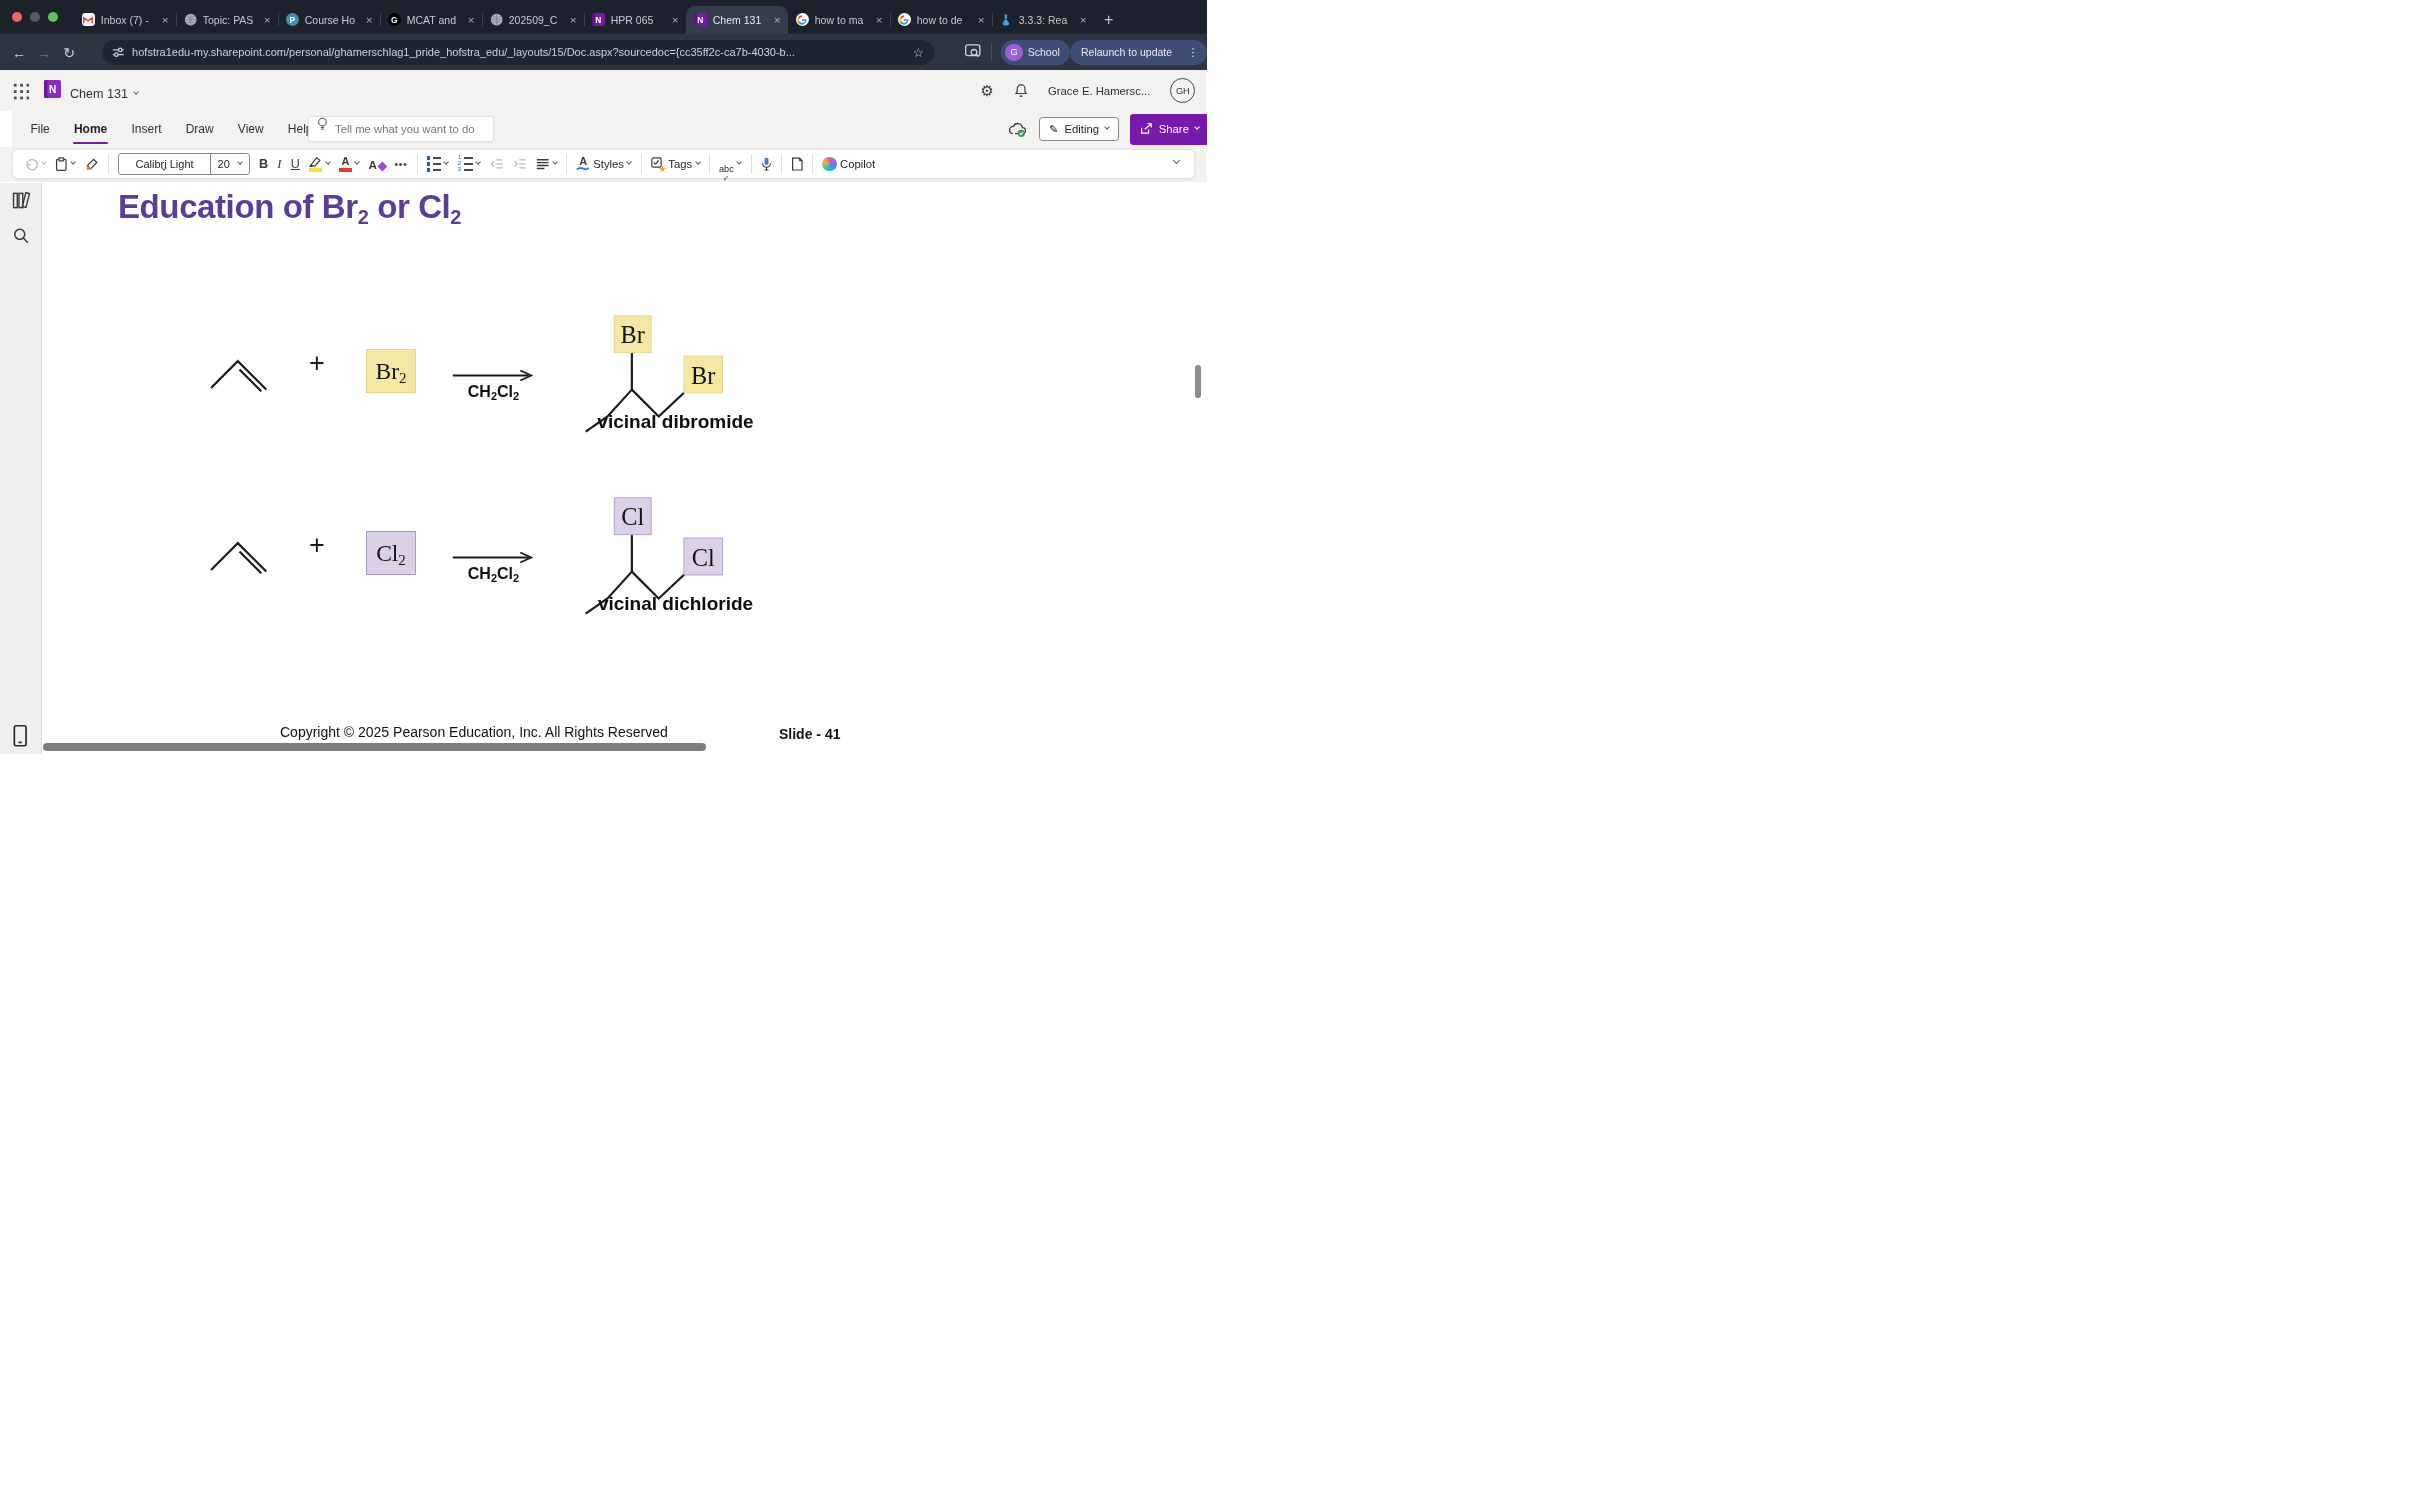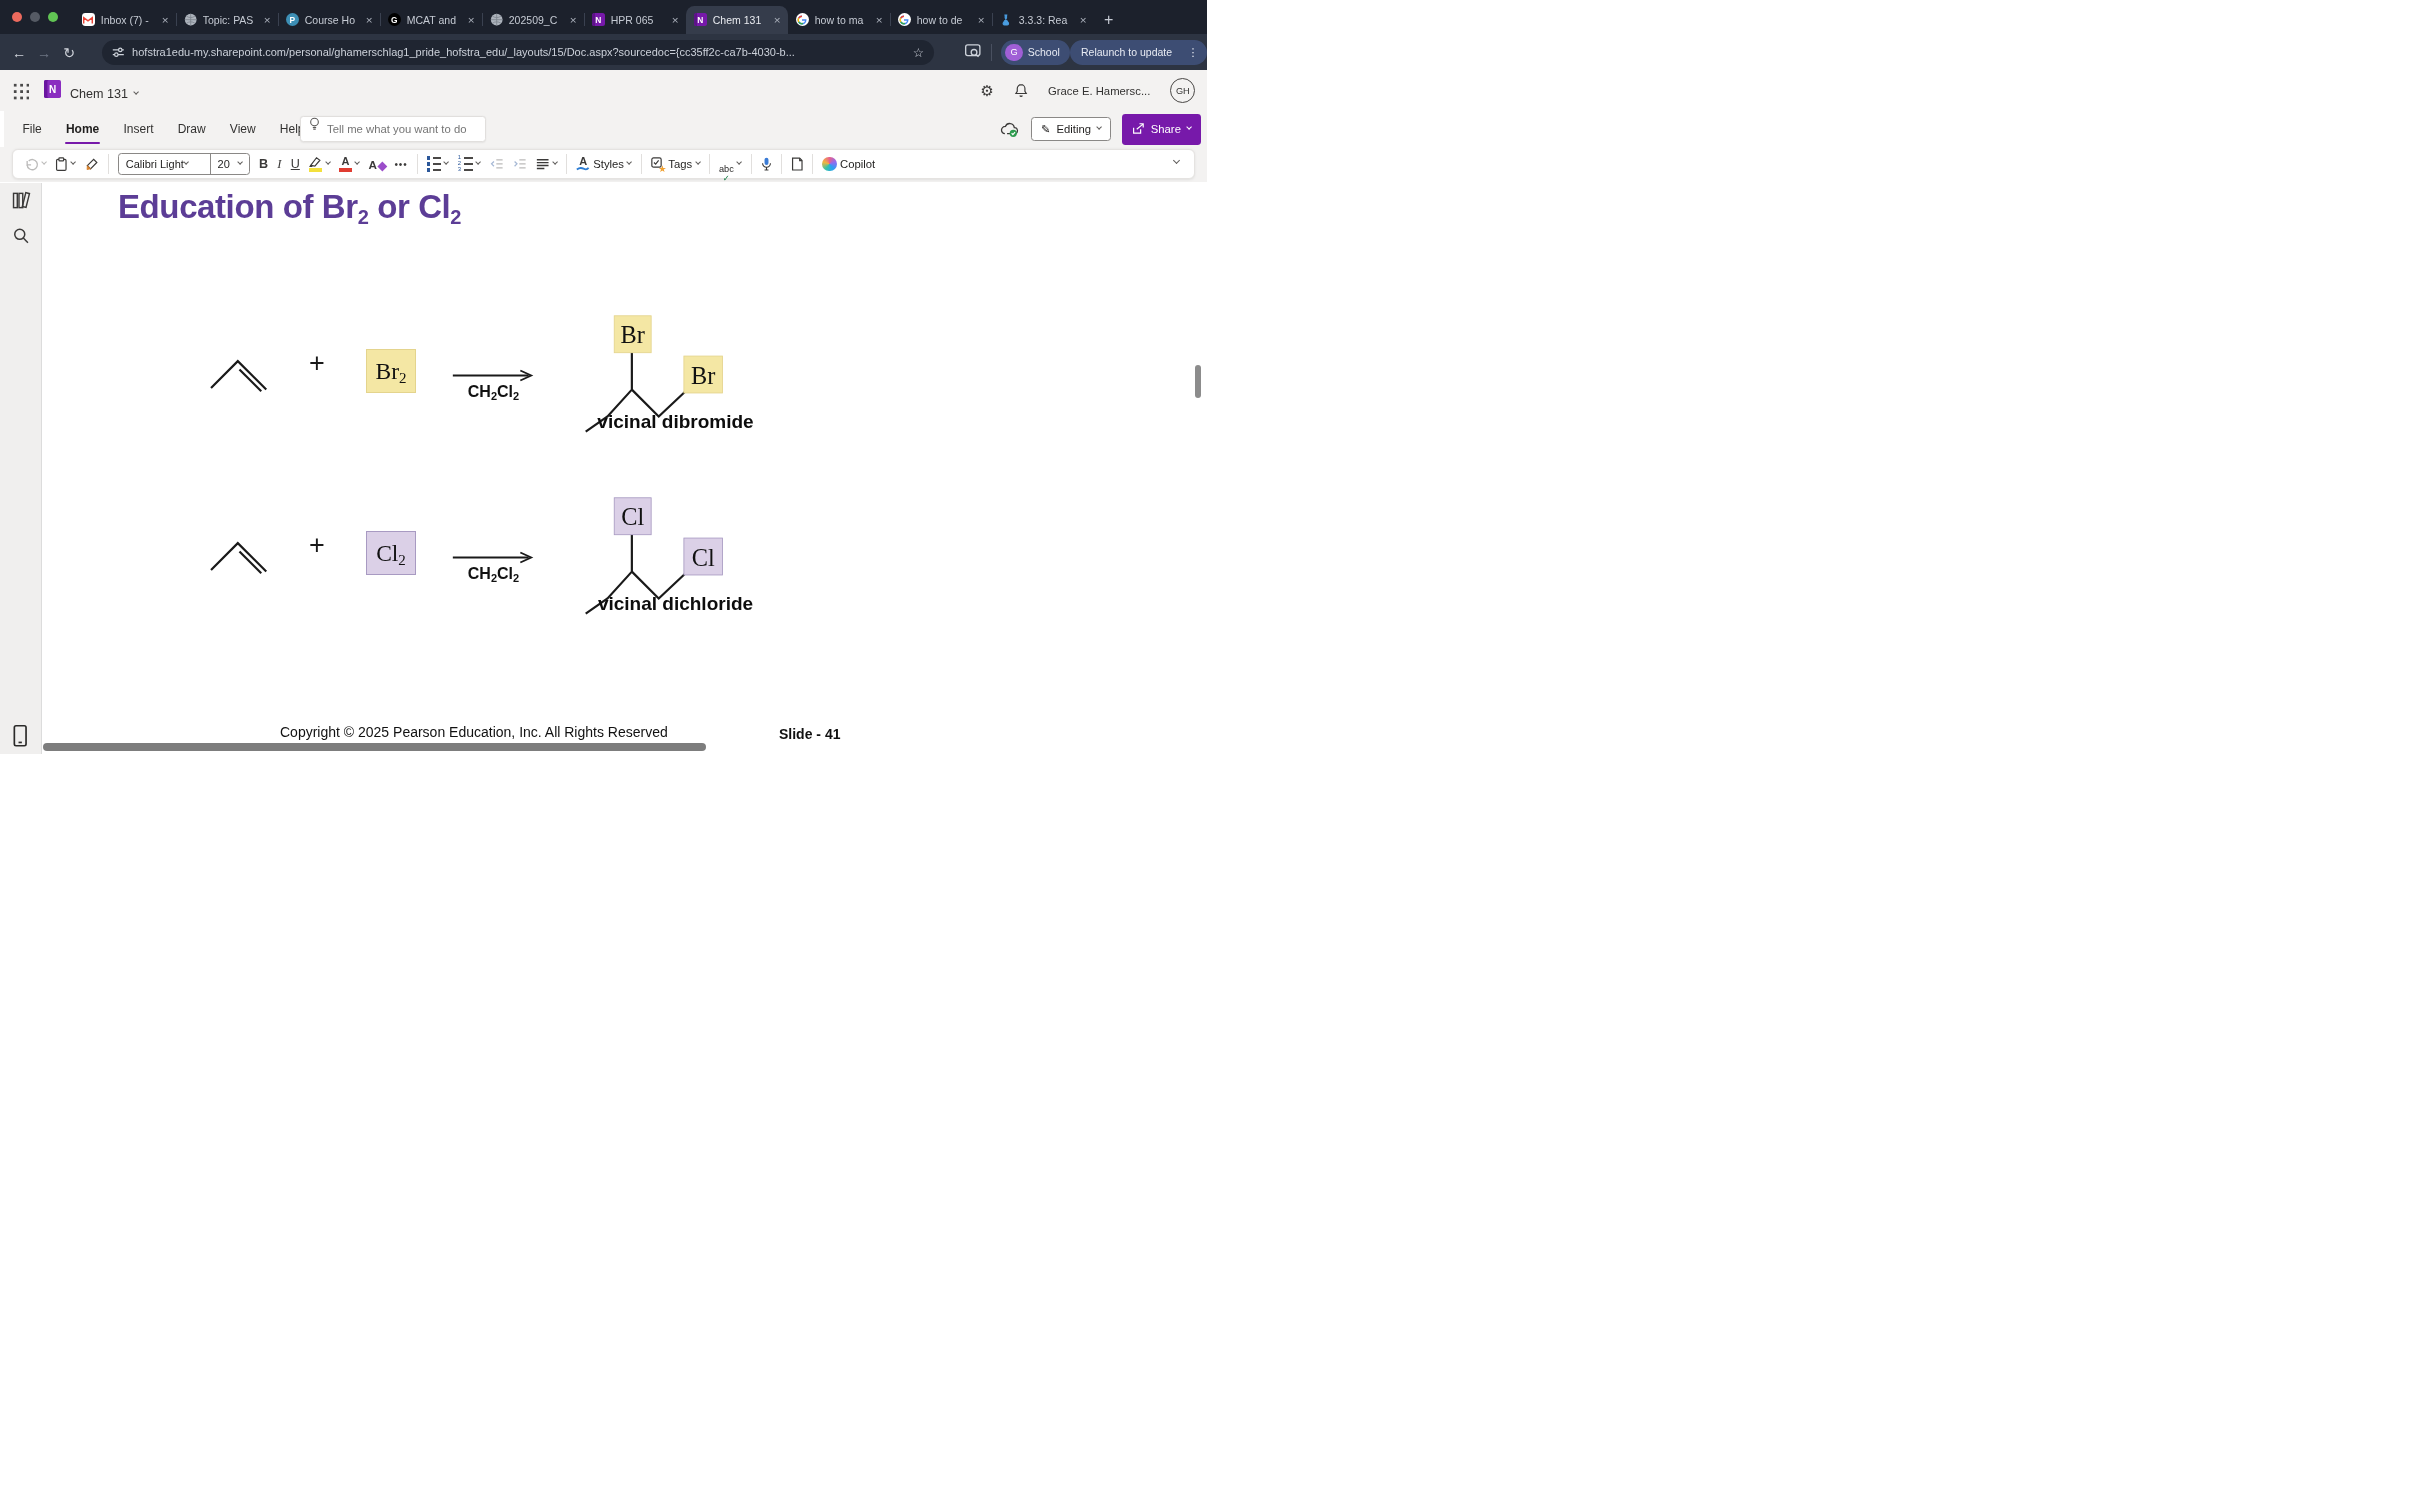--- a/index.html
+++ b/index.html
@@ -47,21 +47,21 @@
   .onhead { position:absolute; left:0; top:70px; width:100%; height:41px; background:#f3f2f1; display:flex; align-items:center; }
   .waffle { position:absolute; left:11.7px; top:82px; width:17.6px; height:17.6px; background:radial-gradient(circle,#4a4a4a 1.3px,transparent 1.6px) 0 0/6.4px 6.4px; }
   .nlogo { position:absolute; left:44px; top:80px; width:17px; height:18.4px; background:#8a2dc0; border-radius:1.7px; color:#fff; font-size:10px; font-weight:bold; display:flex; align-items:center; justify-content:center; box-shadow:inset 3.4px 0 0 #6a16a0; }
   .apptitle { position:absolute; left:70px; top:87px; font-size:12.6px; color:#323130; display:flex; align-items:center; gap:5.9px; }
   .hright { position:absolute; right:0; top:70px; height:41px; display:flex; align-items:center; gap:20px; padding-right:11.7px; }
   .gear { font-size:15px; color:#3b3a39; }
   .uname { font-size:11.3px; color:#323130; }
   .uava { width:25px; height:25px; border-radius:50%; border:1.2px solid #4a4846; color:#323130; font-size:9.2px; display:flex; align-items:center; justify-content:center; }
 
   
-  .ribbon { position:absolute; left:4px; top:111px; width:100%; height:36px; background:#f3f2f1; }
+  .ribbon { position:absolute; left:12px; top:111px; width:100%; height:36px; background:#f3f2f1; }
   .menus { position:absolute; left:17.6px; top:0; height:36px; display:flex; align-items:center; gap:22.6px; }
   .menu { font-size:12px; color:#323130; position:relative; padding:3.4px 0.8px; }
   .menu.active { font-weight:bold; color:#201f1e; }
   .menu.active::after { content:''; position:absolute; left:0; right:0; bottom:-5px; height:2.5px; border-radius:1.7px; background:#7719aa; }
   .tellme { position:absolute; left:296px; top:5px; width:186px; height:26px; background:#fff; border:0.8px solid #e1dfdd; border-radius:3.4px; display:flex; gap:6.7px; padding:0 8.4px; box-shadow:0 0.8px 1.7px rgba(0,0,0,.06); }
   .tellme input { border:0; outline:0; flex:1; font-size:11.3px; color:#3b3a39; font-family:"Liberation Sans",sans-serif; background:transparent; }
   .rstatus { position:absolute; right:0; top:0; height:36px; display:flex; align-items:center; gap:11px; padding-right:10px; }
   .btn-edit { height:24px; border:0.8px solid #8a8886; border-radius:3.4px; background:#fff; display:flex; align-items:center; gap:5.9px; padding:0 9.2px; font-size:11.3px; color:#201f1e; }
   .btn-share { height:31px; border-radius:3.4px; background:#7719aa; display:flex; align-items:center; gap:5.9px; padding:0 10px; font-size:11.3px; color:#fff; }
 
@@ -69,21 +69,21 @@
   .cv.w { border-color:#fff; }
   .cv.sm { width:4.2px; height:4.2px; }
 
   
   .toolband { position:absolute; left:0; top:147px; width:100%; height:35px; background:#f3f2f1; }
   .toolbar { position:absolute; left:11.7px; top:149px; width:1183px; height:30px; background:#fff; border:0.8px solid #e5e3e1; border-radius:5.9px; box-shadow:0 0.8px 2.5px rgba(0,0,0,.08); display:flex; align-items:center; padding:0 11.7px; gap:9.2px; }
   .tdiv { width:0.8px; height:20px; background:#e1dfdd; flex:0 0 0.8px; }
   .tbtn { display:flex; align-items:center; gap:3.4px; color:#3b3a39; }
   .dis { opacity:.42; }
   .fontbox { display:flex; align-items:center; border:0.8px solid #8a8886; border-radius:3.4px; height:22px; }
-  .fontbox .fname { font-size:11px; color:#201f1e; padding:0 6.7px; width:91px; display:flex; justify-content:flex-start; align-items:center; }
+  .fontbox .fname { font-size:11px; color:#201f1e; padding:0 6.7px; width:91px; display:flex; justify-content:flex-start; align-items:center;flex-direction:column; }
   .fontbox .fsep { width:0.8px; height:22px; background:#8a8886; }
   .fontbox .fsize { font-size:11px; color:#201f1e; padding:0 6.7px; width:38px; display:flex; justify-content:space-between; align-items:center; }
   .bld { font-weight:bold; font-size:12.6px; }
   .ita { font-style:italic; font-family:"Liberation Serif",serif; font-size:12.6px; }
   .und { text-decoration:underline; font-size:12.6px; }
   .colorbtn { display:flex; flex-direction:column; align-items:center; line-height:1; }
   .colorbtn .bar { width:12.6px; height:3.4px; margin-top:0.8px; }
   .ellip { font-size:10px; letter-spacing:0.8px; color:#3b3a39; }
   .lbl { font-size:11.3px; color:#201f1e; }
   .listicon { display:flex; flex-direction:column; gap:2.5px; }

